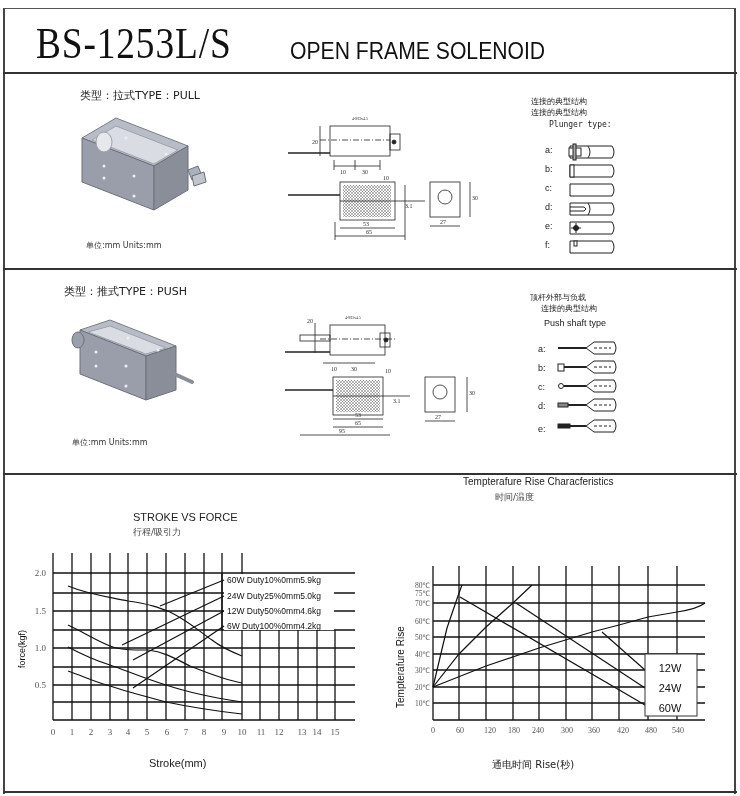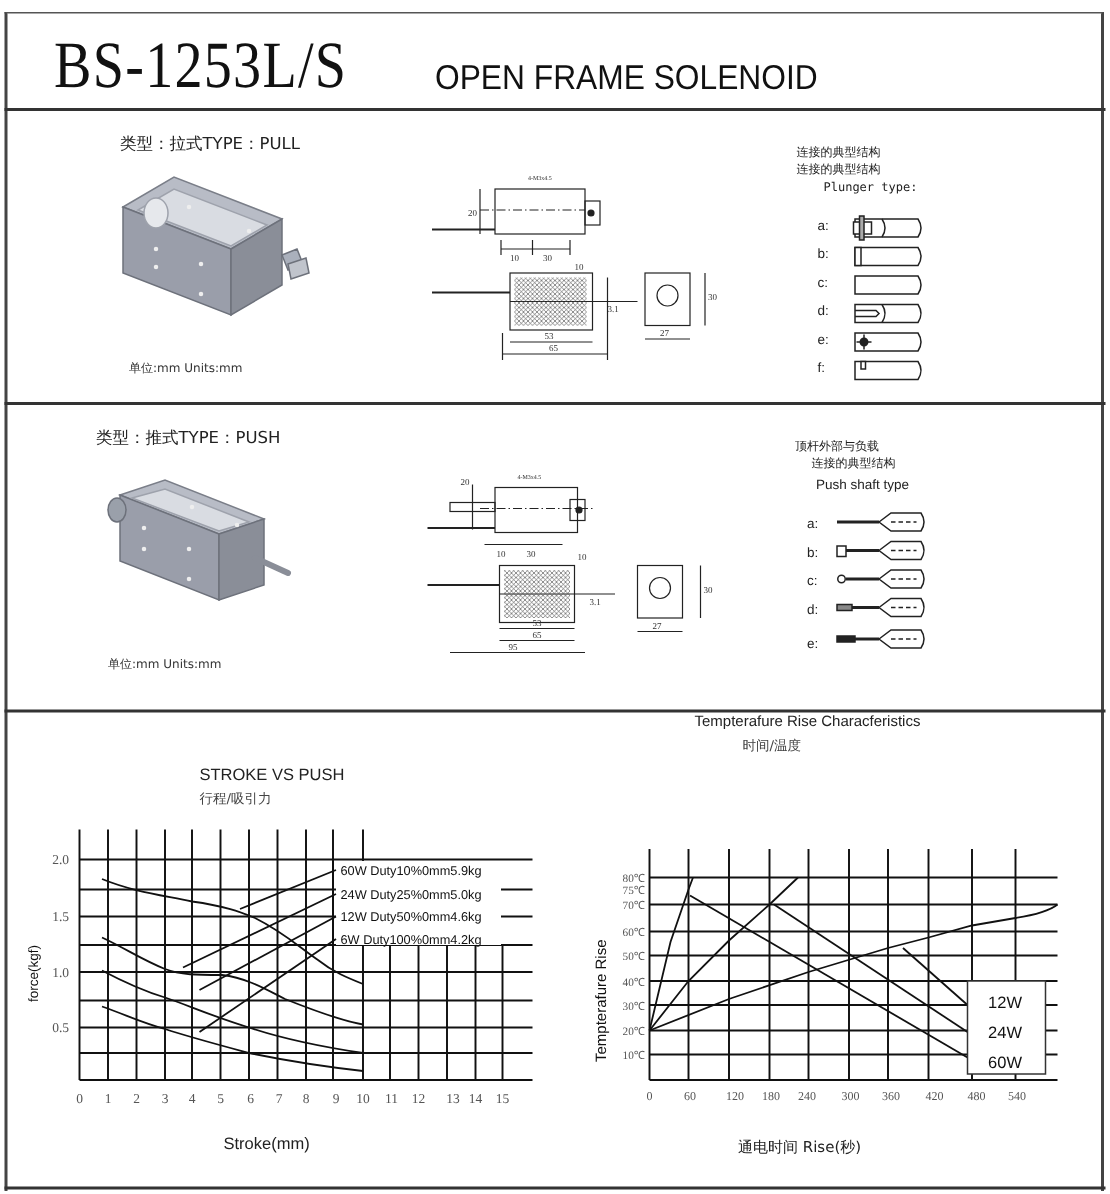--- a/index.html
+++ b/index.html
@@ -216,21 +216,21 @@
     <g transform="translate(0,78)">
         <rect x="2" y="6" width="12" height="4" fill="#222"></rect>
         <line x1="14" y1="8" x2="30" y2="8" stroke-width="2"></line>
         <path d="M30,8 L38,2 H58 Q62,8 58,14 H38 Z"></path>
         <line x1="38" y1="8" x2="55" y2="8" stroke-dasharray="3,2"></line>
       </g>
   </g>
 </svg>
 
 <div class="lbl cn" style="left:133px;top:526px;font-size:9px;color:#444;">行程/吸引力</div>
-<div class="lbl" style="left:133px;top:511px;font-size:11px;">STROKE VS PUSH</div>
+<div class="lbl" style="left:133px;top:511px;font-size:11px;">STROKE VS FORCE</div>
 
 <svg style="left:0;top:540px" width="370" height="200" viewBox="0 540 370 200">
   <g stroke="#111" stroke-width="1.3">
 
     <line x1="53" y1="553" x2="53" y2="720"></line>
     <line x1="72" y1="553" x2="72" y2="720"></line>
     <line x1="91" y1="553" x2="91" y2="720"></line>
     <line x1="110" y1="553" x2="110" y2="720"></line>
     <line x1="128" y1="553" x2="128" y2="720"></line>
     <line x1="147" y1="553" x2="147" y2="720"></line>

